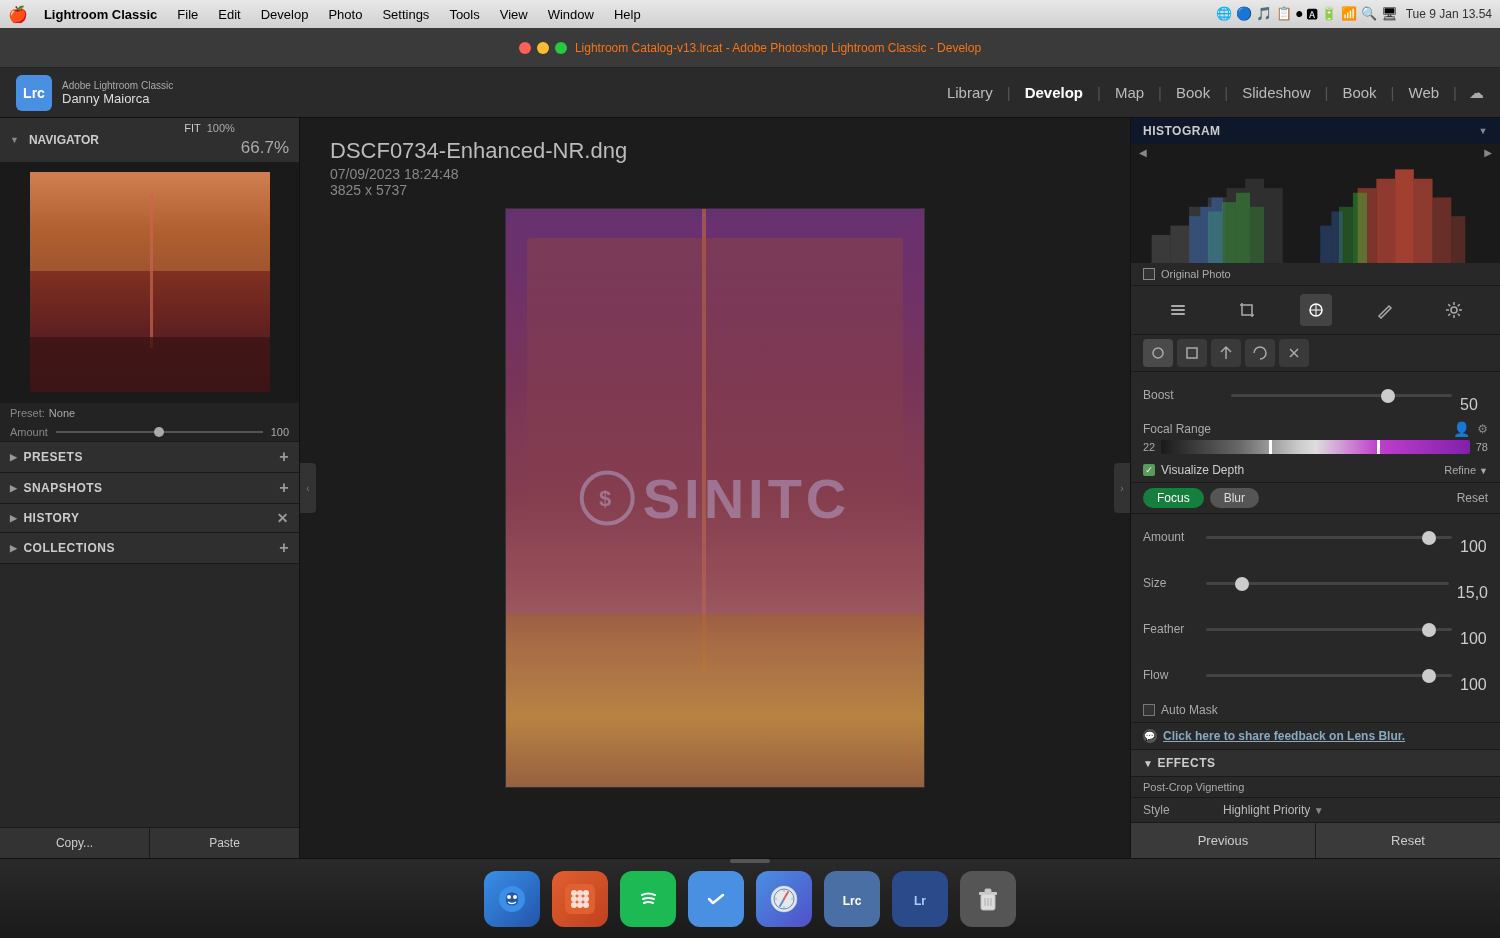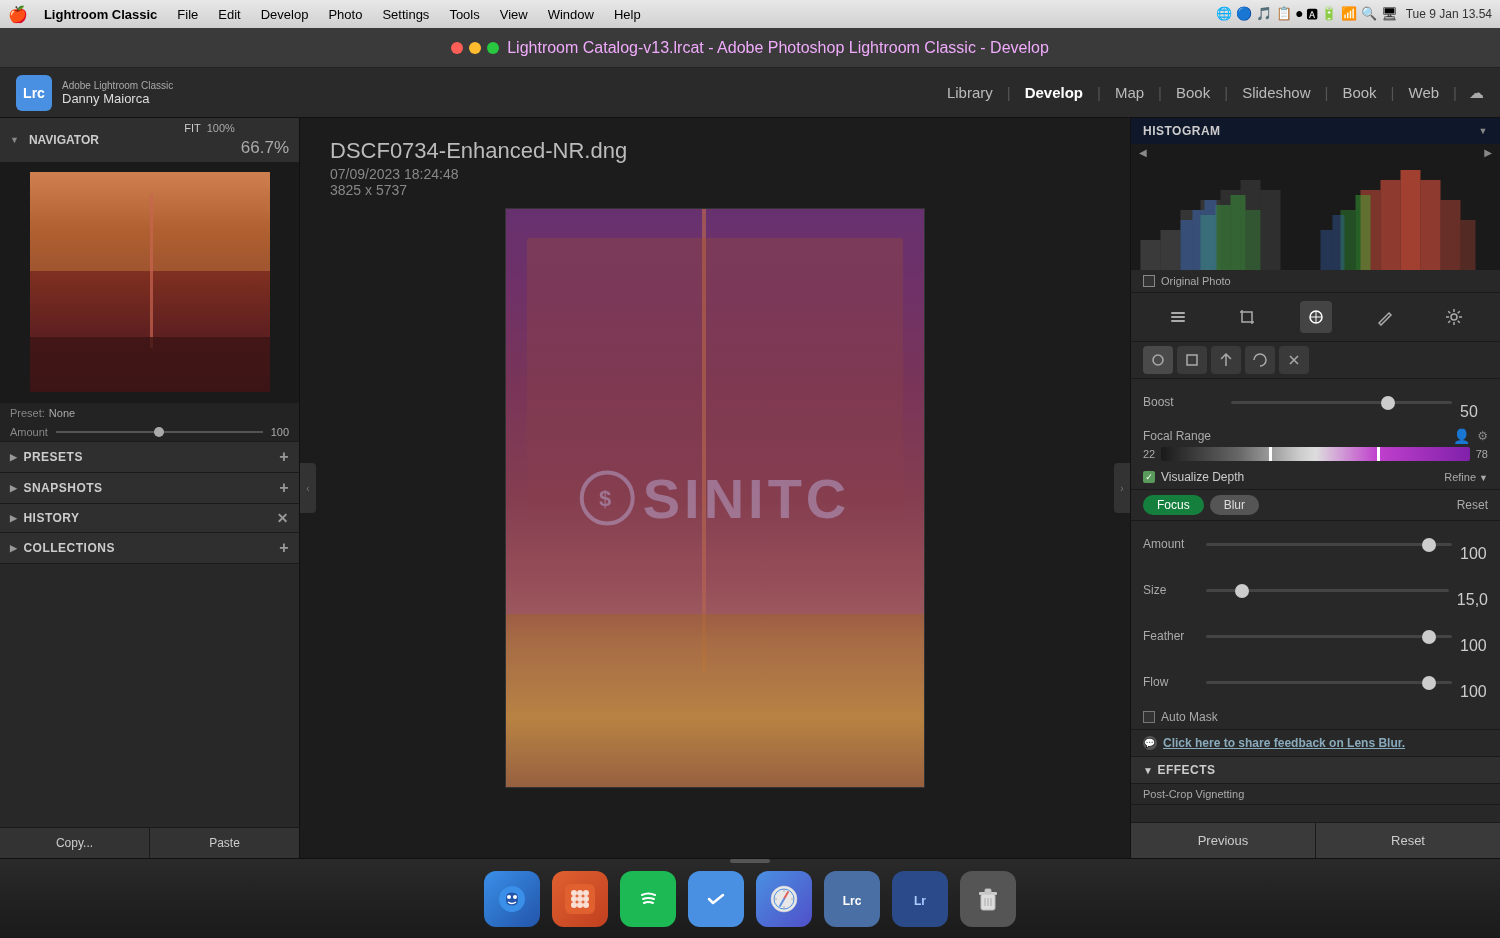--- a/index.html
+++ b/index.html
@@ -610,21 +610,21 @@
 </div>
 
 <div id="titlebar">
   <div style="display:flex;align-items:center;gap:8px;">
     <div class="traffic-lights">
       <span class="tl red"></span>
       <span class="tl yellow"></span>
       <span class="tl green"></span>
     </div>
   </div>
-  <span style="font-size:16px;color:#f0abfc;">Lightroom Catalog-v13.lrcat - Adobe Photoshop Lightroom Classic - Develop</span>
+  <span style="font-size:12px;color:#f97316;">Lightroom Catalog-v13.lrcat - Adobe Photoshop Lightroom Classic - Develop</span>
 </div>
 
 <div id="appheader">
   <div class="lrc-badge">Lrc</div>
   <div class="app-name-block">
     <span class="app-name-top">Adobe Lightroom Classic</span>
     <span class="app-name-bottom">Danny Maiorca</span>
   </div>
   <nav class="main-nav">
     <span class="nav-item">Library</span>
@@ -936,20 +936,27 @@
     </div>
 
     <div class="effects-header">
       <span class="effects-triangle">▼</span>
       <span>Effects</span>
     </div>
 
     <div style="padding:4px 12px;font-size:11px;color:#aaa;background:#282828;border-bottom:1px solid #1a1a1a;">
       <span>Post-Crop Vignetting</span>
     </div>
+    <div class="post-crop-row">
+      <span class="pcv-label">Style</span>
+      <span class="pcv-style">
+        <span>Highlight Priority</span>
+        <span style="color:#888;font-size:10px;"> ▼</span>
+      </span>
+    </div>
 
     <div style="display:flex;margin-top:auto;border-top:1px solid #1a1a1a;">
       <button style="flex:1;padding:10px;background:#3a3a3a;color:#ccc;font-size:13px;text-align:center;cursor:pointer;border:none;border-right:1px solid #1a1a1a;">Previous</button>
       <button style="flex:1;padding:10px;background:#3a3a3a;color:#ccc;font-size:13px;text-align:center;cursor:pointer;border:none;">Reset</button>
     </div>
 
   </div>
 
   <div class="left-edge-toggle">‹</div>
   <div class="right-edge-toggle">›</div>

